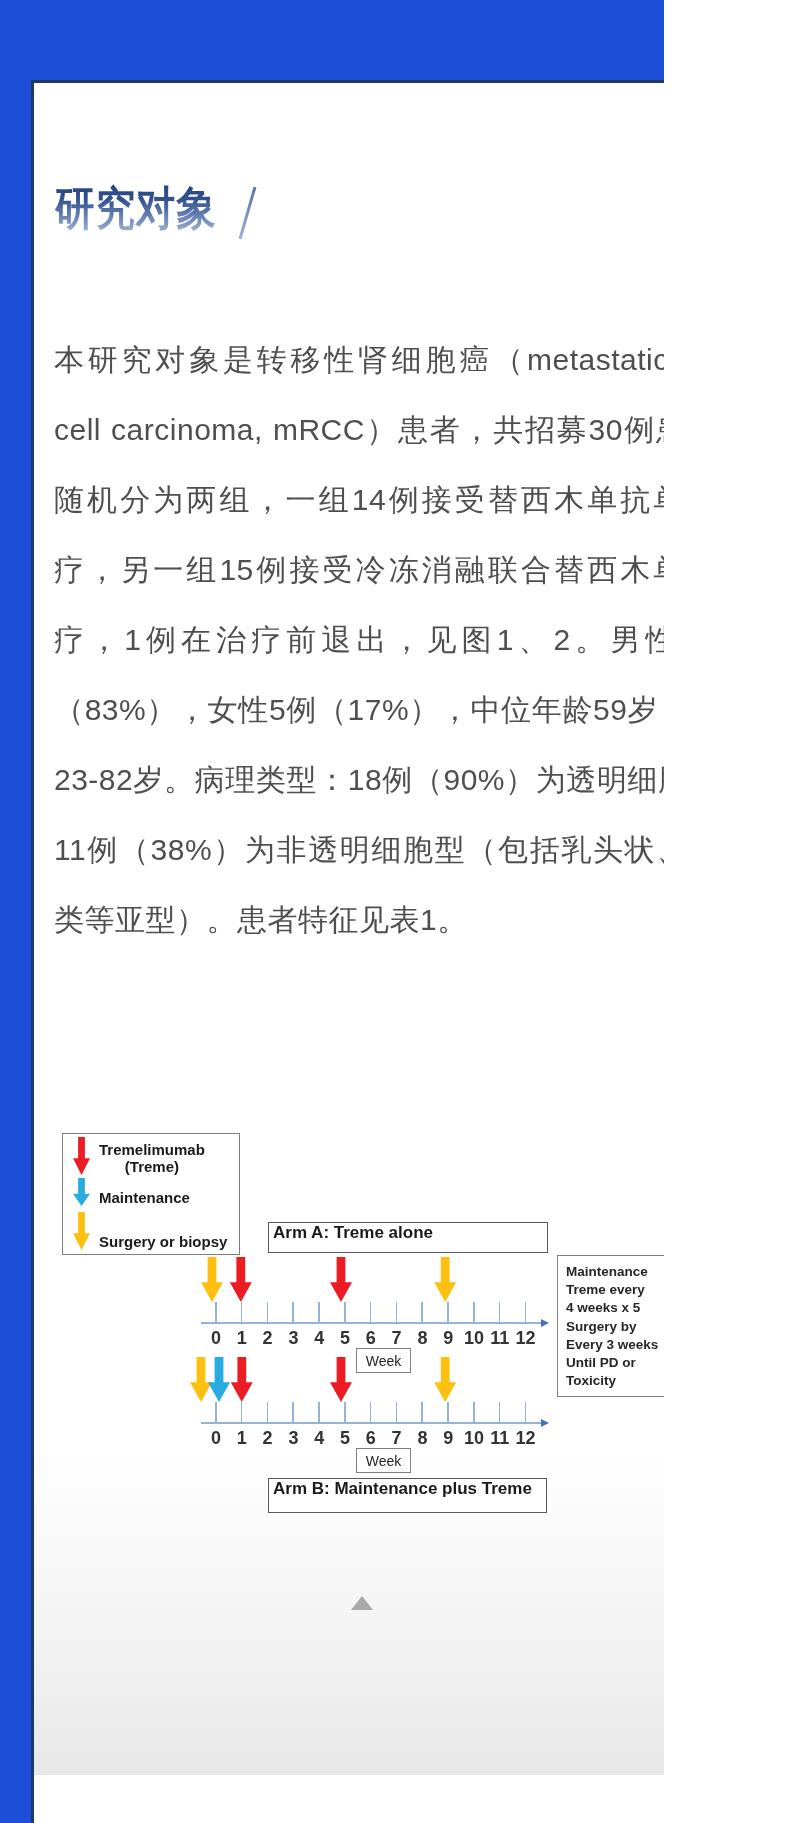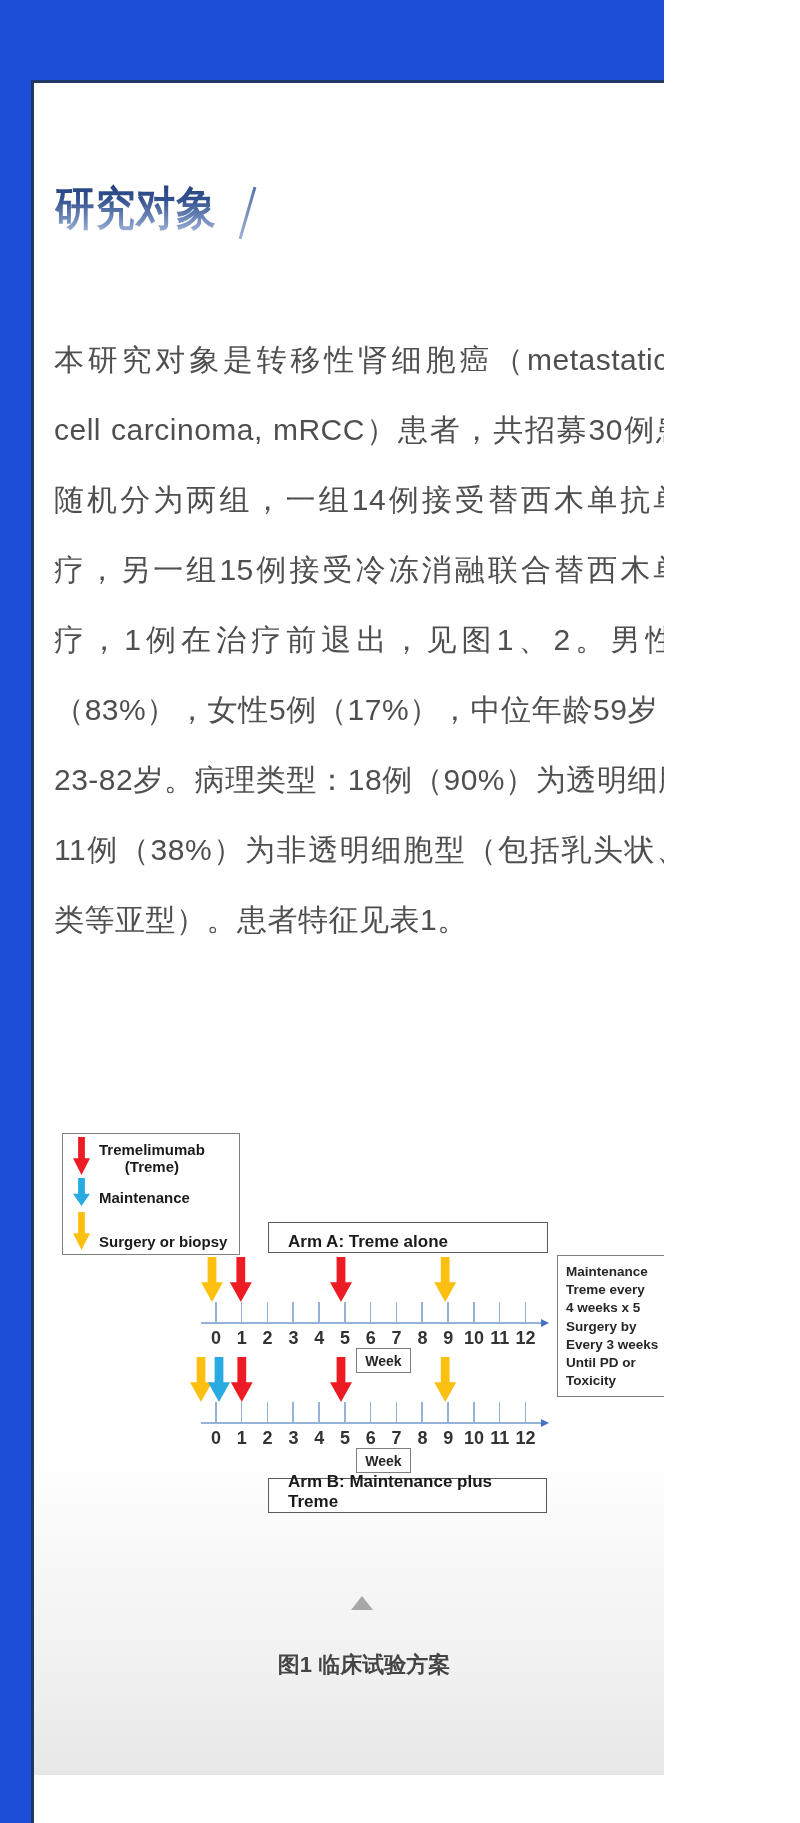--- a/index.html
+++ b/index.html
@@ -41,33 +41,33 @@
   .figure{
     position:absolute;left:0px;top:1017px;width:734px;height:675px;
     background:linear-gradient(180deg,#ffffff 0%,#ffffff 52%,#f0f0f0 86%,#e7e7e7 100%);
   }
   .gbox{position:absolute;background:#ffffff;border:1.5px solid #7f7f7f;box-sizing:border-box;}
   .legend-box{left:28px;top:33px;width:178px;height:122px;}
   .legend-row{position:relative;display:flex;align-items:flex-end;padding-left:10px;}
   .legend-label{font-size:15px;font-weight:600;color:#1a1a1a;line-height:17px;margin-left:9px;margin-top:4px;}
   .legend-label .sub{display:block;text-align:center;}
   .dn-arrow{display:inline-block;clip-path:polygon(30% 0,70% 0,70% 56%,100% 56%,50% 100%,0 56%,30% 56%);}
-  .arm-box{display:flex;align-items:flex-end;padding-left:19px;
+  .arm-box{display:flex;align-items:flex-start;padding-left:4px;
     font-size:17px;font-weight:bold;color:#1a1a1a;border-color:#595959;}
   .arm-a{left:234px;top:122px;width:280px;height:31px;}
   .arm-b{left:234px;top:378px;width:279px;height:35px;}
   .maint-box{left:523px;top:155px;width:123px;height:142px;padding:7px 4px 0 8px;
     font-size:13.5px;font-weight:600;color:#262626;line-height:18.2px;}
   .axis{position:absolute;height:1.5px;background:#95b3d7;width:340px;left:167px;}
   .axis-head{position:absolute;width:0;height:0;left:507px;
     border-left:8px solid #4472c4;border-top:4px solid transparent;border-bottom:4px solid transparent;}
   .tick{position:absolute;width:1.5px;height:20px;background:#95b3d7;}
   .wk-num{position:absolute;width:28px;text-align:center;font-size:18px;font-weight:bold;color:#333333;line-height:22px;}
   .week-box{width:55px;height:25px;display:flex;align-items:center;justify-content:center;
-    font-size:14px;font-weight:700;color:#262626;}
+    font-size:14px;font-weight:400;color:#262626;}
   .event-arrow{position:absolute;width:22px;height:45px;
     clip-path:polygon(30% 0,70% 0,70% 56%,100% 56%,50% 100%,0 56%,30% 56%);}
   .fig-triangle{position:absolute;left:317px;top:496px;width:0;height:0;
     border-left:11px solid transparent;border-right:11px solid transparent;border-bottom:14px solid #a8a8a8;}
   .fig-caption{position:absolute;left:0;top:550px;width:660px;text-align:center;
     font-size:22px;font-weight:bold;color:#454545;}
 </style>
 </head>
 <body>
 
@@ -180,16 +180,15 @@
           <div class="wk-num" style="left: 477.6px; top: 327px;">12</div>
           <div class="event-arrow" style="left: 156px; top: 257px; background: rgb(253, 192, 16);"></div>
           <div class="event-arrow" style="left: 174px; top: 257px; background: rgb(41, 171, 226);"></div>
           <div class="event-arrow" style="left: 196.8px; top: 257px; background: rgb(237, 28, 36);"></div>
           <div class="event-arrow" style="left: 296px; top: 257px; background: rgb(237, 28, 36);"></div>
           <div class="event-arrow" style="left: 400.2px; top: 257px; background: rgb(253, 192, 16);"></div>
           <div class="gbox week-box" style="left: 322px; top: 348px;">Week</div>
         </div>
 
       <div class="fig-triangle"></div>
-      <div class="fig-caption">图1  临床试验方案</div>
     </div>
   </div>
 </div>
 
 </body></html>

